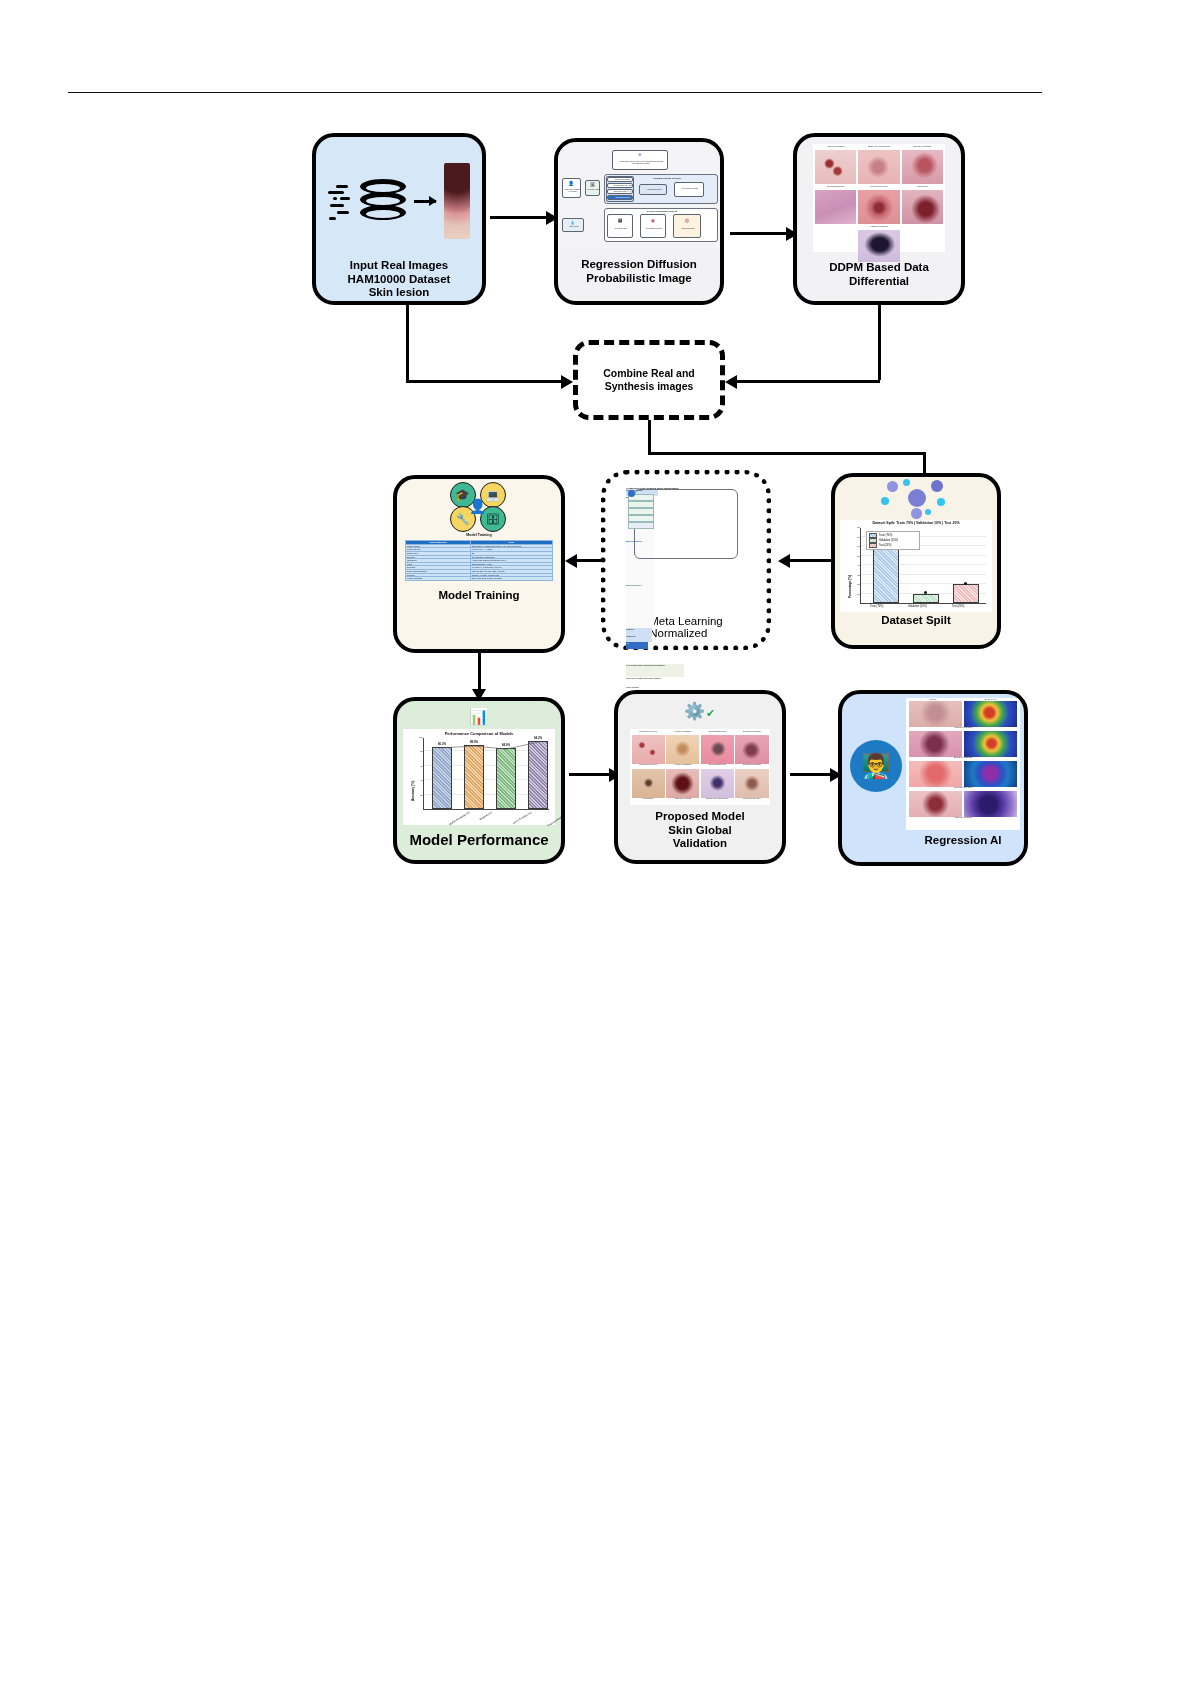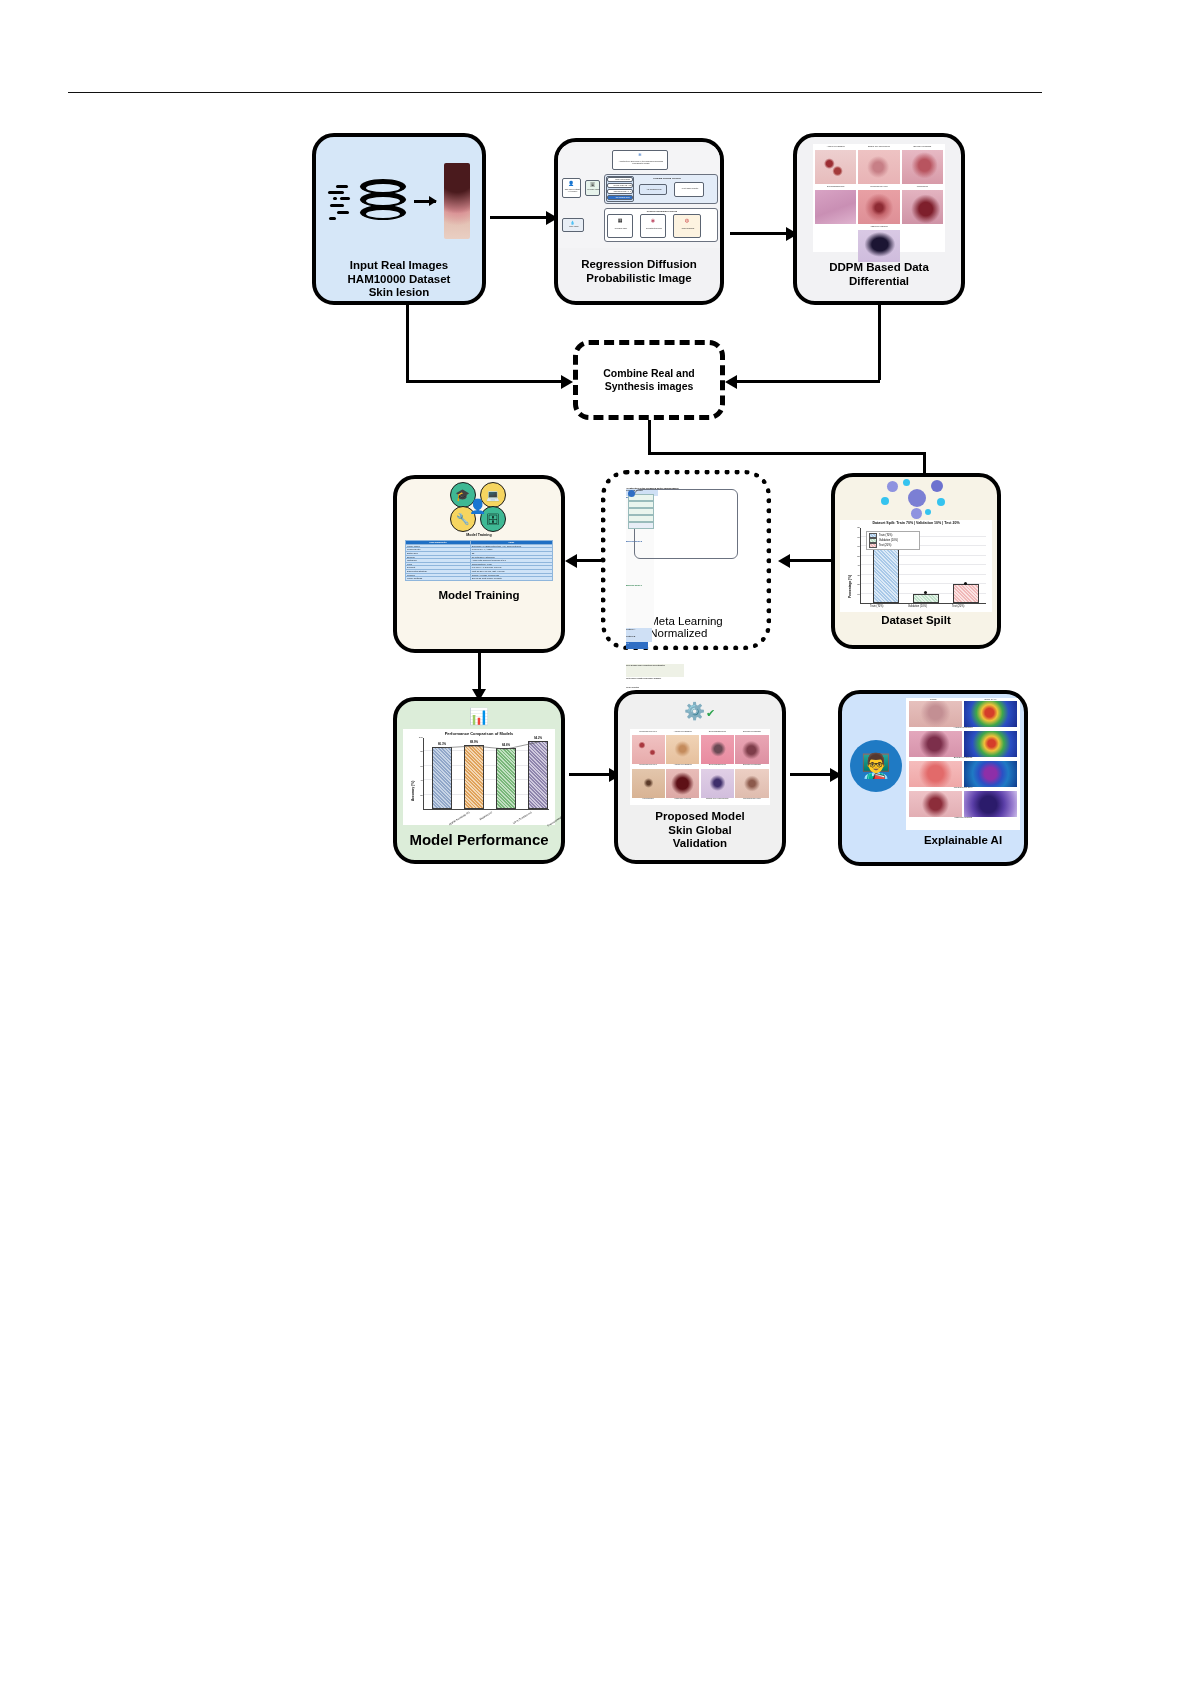--- a/index.html
+++ b/index.html
@@ -576,16 +576,16 @@
         <div style="height:26px;background:radial-gradient(circle at 50% 48%,#8e2fa8 0 20%,#2b4fc4 40%,#1f7ac4 60%,#123a8a 100%);"></div>
       </div>
       <div class="cellcap" style="font-size:2.5px;">Melanocytic nevi</div>
       <div class="grid" style="grid-template-columns:1fr 1fr;gap:2px;padding:0 3px;">
         <div style="height:26px;background:radial-gradient(circle at 50% 50%,#8c2d3a 0 20%,rgba(140,45,58,0) 46%),linear-gradient(#eec2c6,#e2aeb4);"></div>
         <div style="height:26px;background:radial-gradient(circle at 46% 52%,#2b1b6b 0 26%,#5b3fa8 50%,#9a7fd0 78%,#cfc0ea 100%);"></div>
       </div>
       <div class="cellcap" style="font-size:2.5px;">Vascular lesions</div>
     </div>
     <div class="caption" style="font-size:11.5px;margin-top:4px;">
-      <div>Explainable AI</div>
+      <div>Regression AI</div>
     </div>
   </div>
 </div>
 
 </body></html>

